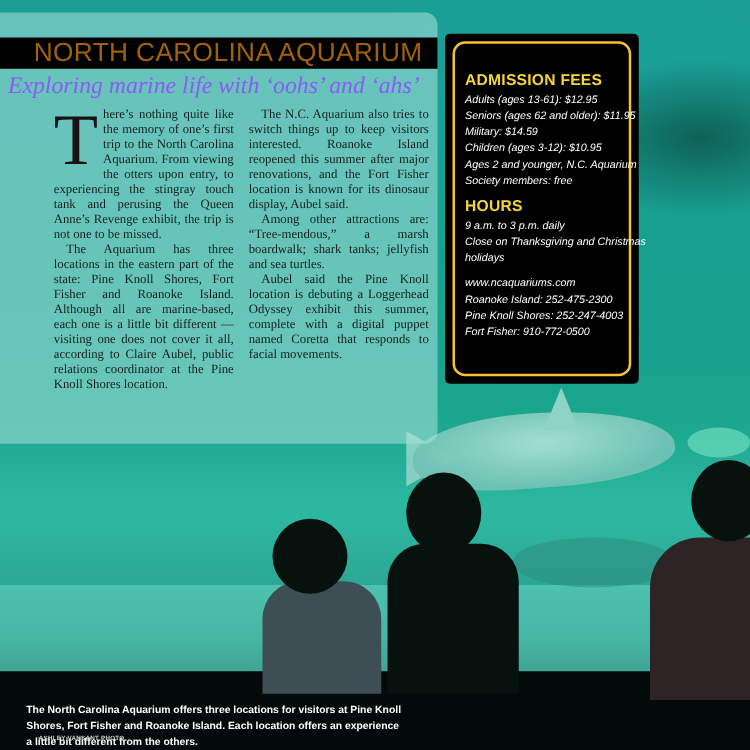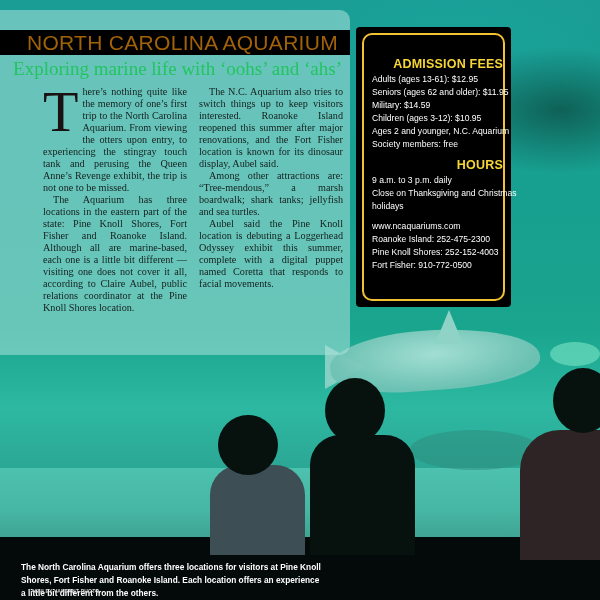--- a/index.html
+++ b/index.html
@@ -20,31 +20,31 @@
   .kid1-head{left:218px;top:415px;width:60px;height:60px;border-radius:50%;}
   .kid1-body{left:210px;top:465px;width:95px;height:90px;border-radius:30px 30px 0 0;background:#3d4e54;}
   .kid2-head{left:325px;top:378px;width:60px;height:65px;border-radius:50%;}
   .kid2-body{left:310px;top:435px;width:105px;height:120px;border-radius:30px 30px 0 0;}
   .kid3-head{left:553px;top:368px;width:60px;height:65px;border-radius:50%;}
   .kid3-body{left:520px;top:430px;width:90px;height:130px;border-radius:40px 10px 0 0;background:#2e2426;}
 
   .panel{position:absolute;left:0;top:10px;width:350px;height:345px;background:rgba(170,225,220,0.55);border-radius:0 10px 10px 0;}
   .title-bar{position:absolute;left:0;top:30px;width:350px;height:25px;background:#000;}
   .title{position:absolute;right:12px;top:0;line-height:25px;font-size:21px;color:#a16207;letter-spacing:.3px;font-family:"Liberation Sans",sans-serif;}
-  .subtitle{position:absolute;left:0;width:342px;top:58px;text-align:right;font-family:"Liberation Serif",serif;font-size:19px;color:#22c55e;}
+  .subtitle{position:absolute;left:0;width:342px;top:58px;text-align:center;font-family:"Liberation Serif",serif;font-style:italic;font-size:19px;color:#8b5cf6;}
   .article{position:absolute;left:43px;top:86px;width:300px;column-count:2;column-gap:12px;font-family:"Liberation Serif",serif;font-size:10.2px;line-height:12px;color:#14201e;text-align:justify;}
   .article p{margin:0;text-indent:10px;}
   .article p.first{text-indent:0;}
   .dropcap{float:left;font-size:58px;line-height:48px;margin:2px 4px 0 0;font-family:"Liberation Serif",serif;color:#1a1212;}
 
   .infobox{position:absolute;left:356px;top:27px;width:155px;height:280px;background:#000;border-radius:4px;}
   .infobox .frame{position:absolute;left:6px;top:6px;right:6px;bottom:6px;border:2px solid #f2c230;border-radius:10px;}
   .infobox .content{position:absolute;left:16px;top:30px;right:8px;}
-  .info-h{color:#f6d536;font-weight:bold;font-size:12.5px;text-align:right;margin:0 0 2px 0;letter-spacing:.2px;}
-  .info-line{color:#fff;font-size:8.6px;line-height:13px;white-space:nowrap;}
+  .info-h{color:#f6d536;font-weight:bold;font-size:12.5px;text-align:left;margin:0 0 2px 0;letter-spacing:.2px;}
+  .info-line{color:#fff;font-size:8.6px;line-height:13px;white-space:nowrap;font-style:italic;}
   .gap{height:7px;}
 
   .caption{position:absolute;left:21px;top:561px;width:305px;color:#fff;font-size:8.3px;line-height:13px;font-weight:bold;font-family:"Liberation Sans",sans-serif;}
   .credit{position:absolute;left:31px;top:588px;color:#d0d0d0;font-size:5px;font-weight:bold;letter-spacing:.2px;}
 </style>
 </head>
 <body>
 
 <div class="bg">
   <div class="floor"></div>
@@ -88,19 +88,19 @@
     <div class="info-line">Ages 2 and younger, N.C. Aquarium</div>
     <div class="info-line">Society members: free</div>
     <div class="gap"></div>
     <div class="info-h">HOURS</div>
     <div class="info-line">9 a.m. to 3 p.m. daily</div>
     <div class="info-line">Close on Thanksgiving and Christmas</div>
     <div class="info-line">holidays</div>
     <div class="gap"></div>
     <div class="info-line">www.ncaquariums.com</div>
     <div class="info-line">Roanoke Island: 252-475-2300</div>
-    <div class="info-line">Pine Knoll Shores: 252-152-4003</div>
+    <div class="info-line">Pine Knoll Shores: 252-247-4003</div>
     <div class="info-line">Fort Fisher: 910-772-0500</div>
   </div>
 </div>
 
 <div class="caption">The North Carolina Aquarium offers three locations for visitors at Pine Knoll Shores, Fort Fisher and Roanoke Island. Each location offers an experience a little bit different from the others.</div>
 <div class="credit">ASHLEY VANSANT PHOTO</div>
 
 </body></html>

